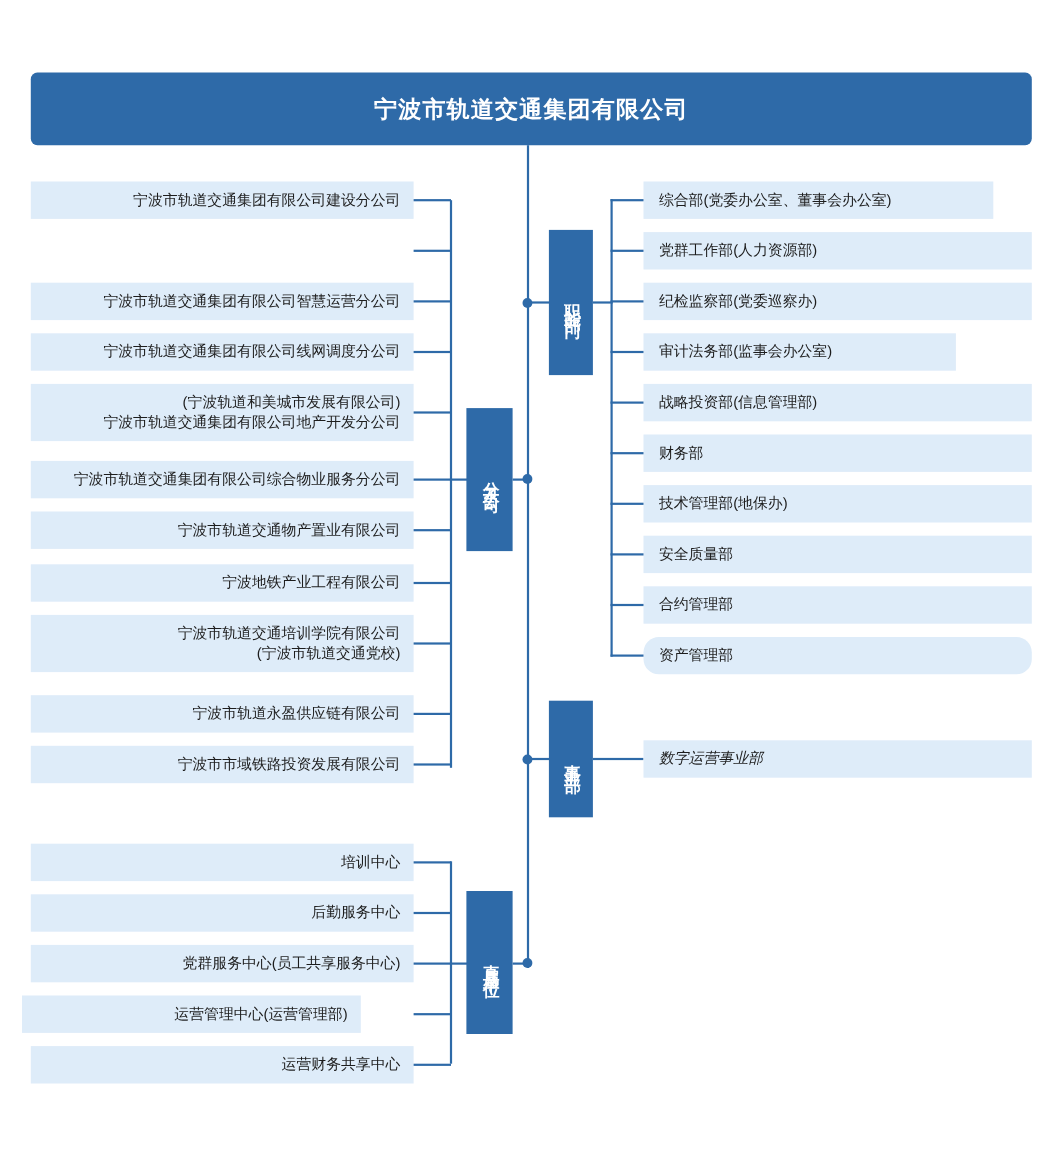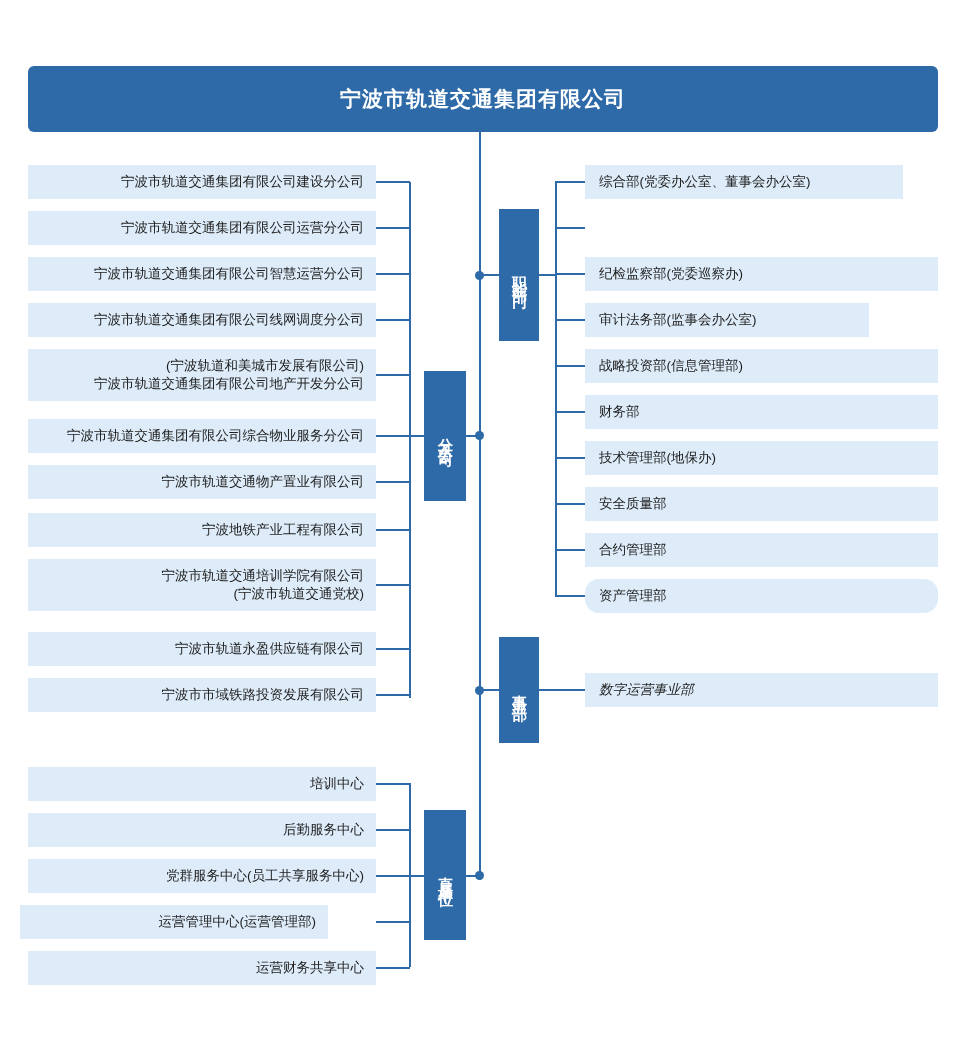--- a/index.html
+++ b/index.html
@@ -77,23 +77,20 @@
 
   <div class="ln h" style="left:409px;top:435px;width:16px;"></div>
 
   <div class="ln v" style="left:409px;top:182px;height:516px;"></div>
 
   <div class="leaf r-align" style="left:28px;top:165px;width:348px;">
     <span>宁波市轨道交通集团有限公司建设分公司</span>
   </div>
   <div class="ln h" style="left:376px;top:181px;width:34px;"></div>
 
-  <div class="leaf r-align" style="left:28px;top:211px;width:348px;">
-    <span>宁波市轨道交通集团有限公司运营分公司</span>
-  </div>
   <div class="ln h" style="left:376px;top:227px;width:34px;"></div>
 
   <div class="leaf r-align" style="left:28px;top:257px;width:348px;">
     <span>宁波市轨道交通集团有限公司智慧运营分公司</span>
   </div>
   <div class="ln h" style="left:376px;top:273px;width:34px;"></div>
 
   <div class="leaf r-align" style="left:28px;top:303px;width:348px;">
     <span>宁波市轨道交通集团有限公司线网调度分公司</span>
   </div>
@@ -146,20 +143,23 @@
   <div class="dot" style="left:475px;top:271px;"></div>
   <div class="ln h" style="left:539px;top:274px;width:18px;"></div>
 
   <div class="ln v" style="left:555px;top:181px;height:416px;"></div>
 
   <div class="leaf l-align" style="left:585px;top:165px;width:318px;">
     <span>综合部(党委办公室、董事会办公室)</span>
   </div>
   <div class="ln h" style="left:555px;top:181px;width:30px;"></div>
 
+  <div class="leaf l-align" style="left:585px;top:211px;width:353px;">
+    <span>党群工作部(人力资源部)</span>
+  </div>
   <div class="ln h" style="left:555px;top:227px;width:30px;"></div>
 
   <div class="leaf l-align" style="left:585px;top:257px;width:353px;">
     <span>纪检监察部(党委巡察办)</span>
   </div>
   <div class="ln h" style="left:555px;top:273px;width:30px;"></div>
 
   <div class="leaf l-align" style="left:585px;top:303px;width:284px;">
     <span>审计法务部(监事会办公室)</span>
   </div>

